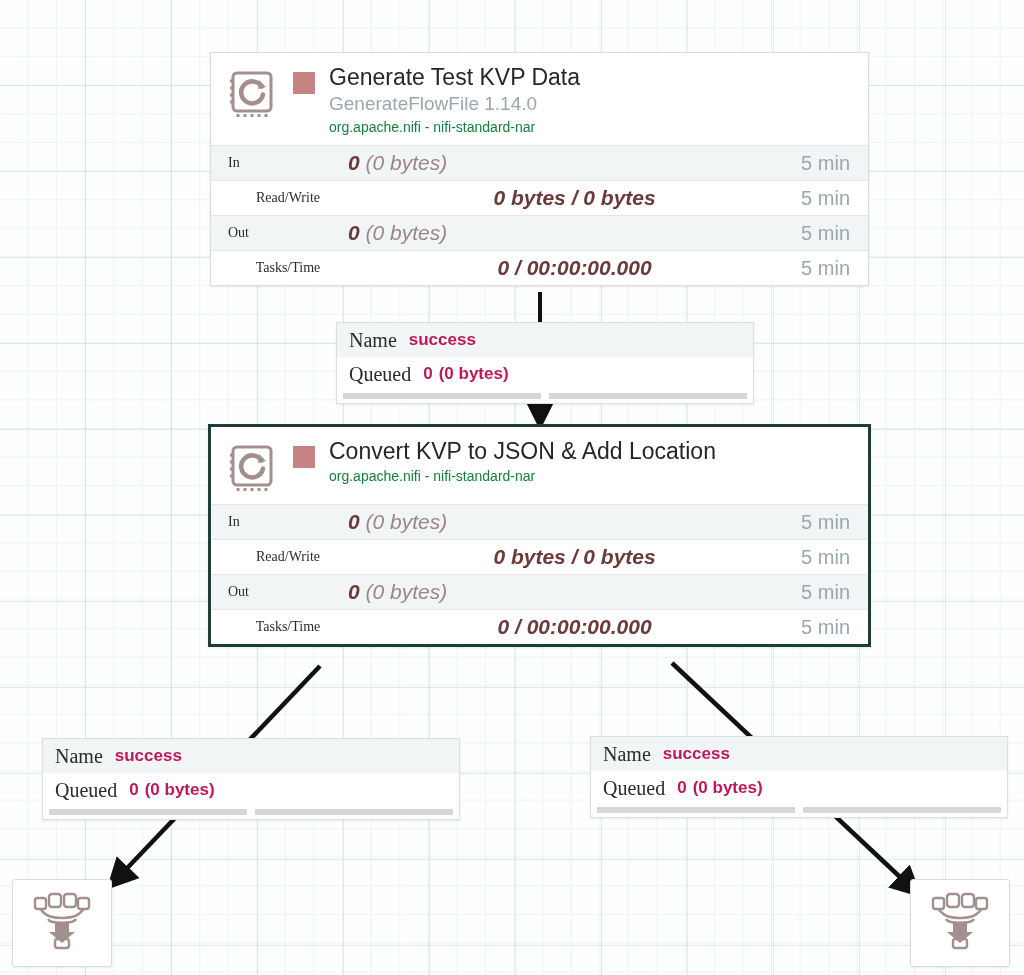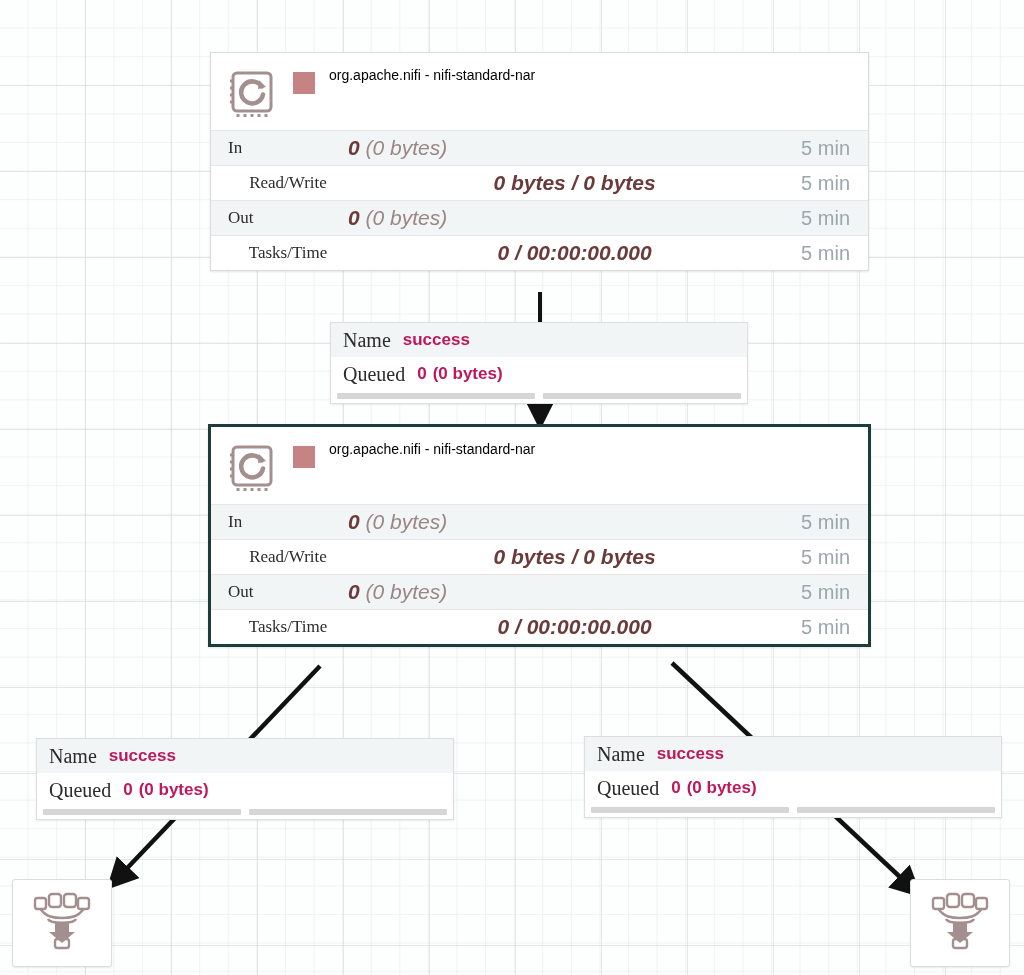--- a/index.html
+++ b/index.html
@@ -89,41 +89,41 @@
     font-size: 19px;
     line-height: 24px;
     color: #9aa7ad;
     margin-top: 1px;
     white-space: nowrap;
   }
   .proc-bundle {
     font-family: "Liberation Sans", sans-serif;
     font-size: 14px;
     line-height: 19px;
-    color: #000000;
+    color: #15803d;
     margin-top: 2px;
     white-space: nowrap;
   }
 
   
   .stats { width: 100%; }
   .stat-row {
     display: flex;
     align-items: center;
     height: 34px;
     border-top: 1px solid #e6e6e6;
     font-size: 17px;
   }
   .stat-row.odd  { background: #f2f5f5; }
   .stat-row.even { background: #ffffff; text-align: center; }
   .stat-label {
     flex: 0 0 120px;
     padding-left: 17px;
     font-family: "Liberation Serif", serif;
-    font-size: 17px;
+    font-size: 14px;
     color: #2b2b2b;
     white-space: nowrap;
   }
   .stat-value {
     flex: 1 1 auto;
     font-family: "Liberation Sans", sans-serif;
     font-size: 21px;
     color: #8a5a5a;
     white-space: nowrap;
     font-style: italic;
@@ -140,20 +140,21 @@
   }
 
   
   .conn-label {
     position: absolute;
     background: #ffffff;
     border: 1px solid #dedede;
     box-sizing: border-box;
     z-index: 4;
     box-shadow: 0 1px 2px rgba(0,0,0,0.08);
+    margin-left: 6px;
   }
   .cl-row {
     display: flex;
     align-items: center;
     height: 34px;
     padding-left: 12px;
     white-space: nowrap;
   }
   .cl-row.name { background: #f2f5f5; }
   .cl-row.queued { background: #ffffff; text-align: right; }
@@ -233,20 +234,22 @@
           <g fill="none" stroke="#a38f8d" stroke-width="4.5" stroke-linecap="round">
             <path d="M36.5 20.5 a11 11 0 1 0 1.5 8"></path>
           </g>
           <polygon points="34,14 41,21 33,23" fill="#a38f8d"></polygon>
         </svg>
       </span>
 
       <span class="status-dot" style="background:#c58383;"></span>
 
       <span class="proc-text">
+        <div class="proc-name">Generate Test KVP Data</div>
+        <div class="proc-type">GenerateFlowFile 1.14.0</div>
         <div class="proc-bundle">org.apache.nifi - nifi-standard-nar</div>
       </span>
     </div>
 
     <div class="stats">
       <div class="stat-row odd">
         <span class="stat-label">In</span>
         <span class="stat-value"><b>0</b> <span class="muted">(0 bytes)</span></span>
         <span class="stat-time">5 min</span>
       </div>
@@ -298,20 +301,21 @@
           <g fill="none" stroke="#a38f8d" stroke-width="4.5" stroke-linecap="round">
             <path d="M36.5 20.5 a11 11 0 1 0 1.5 8"></path>
           </g>
           <polygon points="34,14 41,21 33,23" fill="#a38f8d"></polygon>
         </svg>
       </span>
 
       <span class="status-dot" style="background:#c58383;"></span>
 
       <span class="proc-text">
+        <div class="proc-name">Convert KVP to JSON &amp; Add Location</div>
         <div class="proc-bundle">org.apache.nifi - nifi-standard-nar</div>
       </span>
     </div>
 
     <div class="stats">
       <div class="stat-row odd">
         <span class="stat-label">In</span>
         <span class="stat-value"><b>0</b> <span class="muted">(0 bytes)</span></span>
         <span class="stat-time">5 min</span>
       </div>

